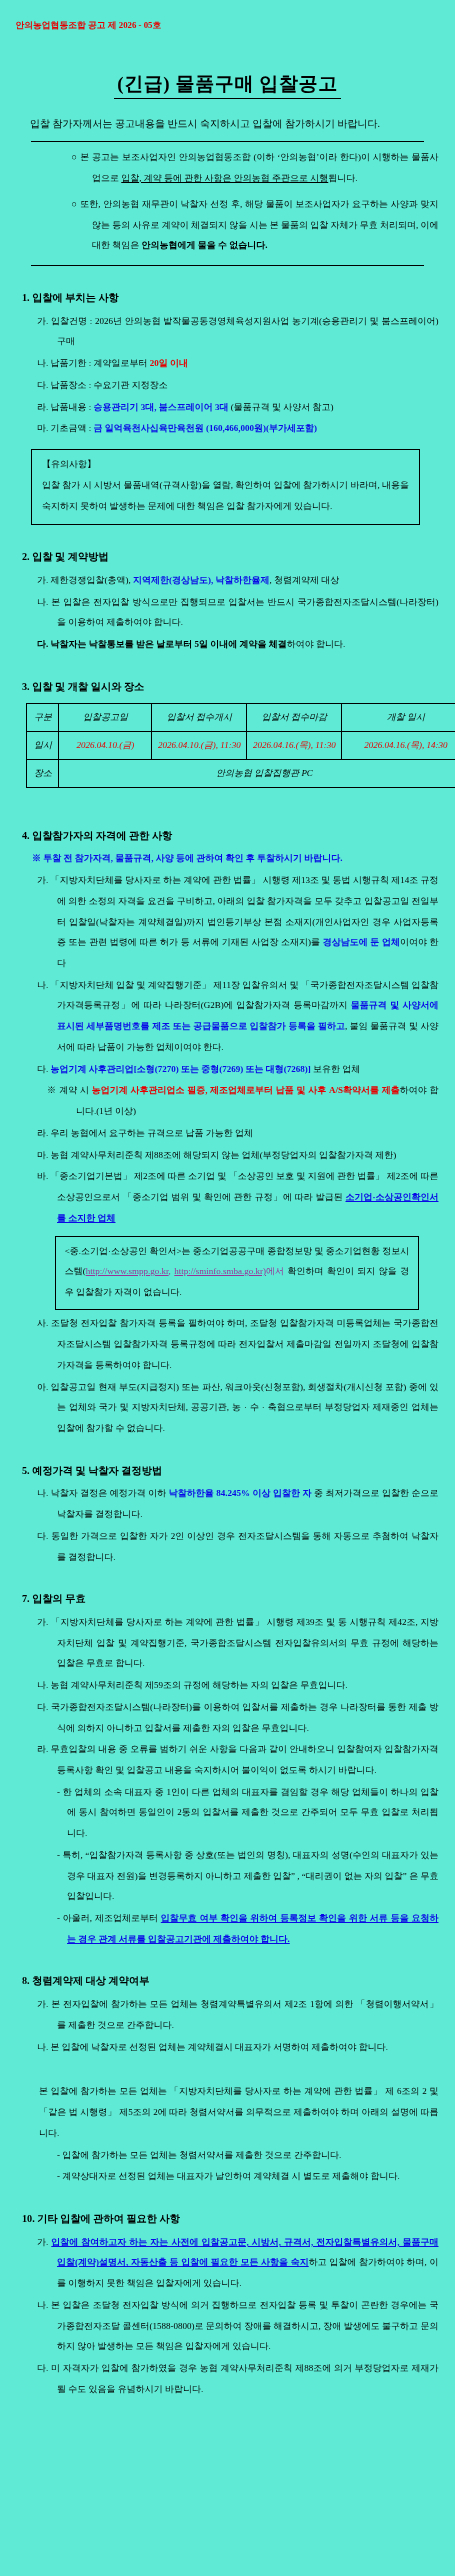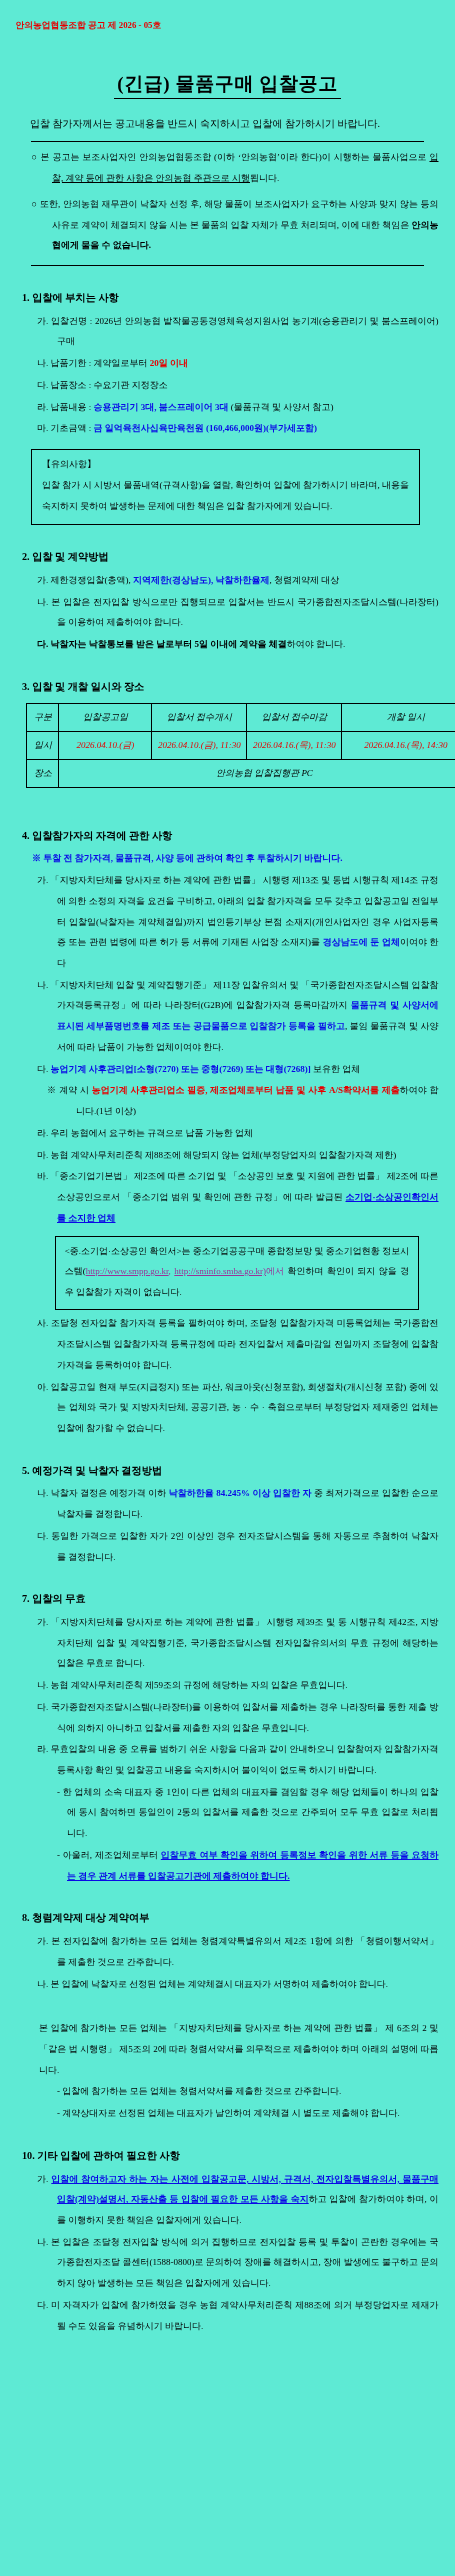--- a/index.html
+++ b/index.html
@@ -13,21 +13,21 @@
   .red{color:#e60000}
   .blue{color:#0a0ae6}
   .mag{color:#993399}
   .notice-no{margin-left:15.4px;font-size:8.8px;font-weight:bold;color:#e60000;line-height:1.3;}
   .title-wrap{text-align:center;margin-top:41px;}
   .title{display:inline-block;font-size:19px;font-weight:bold;line-height:1.25;
          border-bottom:1.7px solid #000;padding:0 3.3px 2.2px 3.3px;letter-spacing:0.6px;}
   .intro{margin:16.5px 16.5px 0 30px;font-size:10px;line-height:1.6;}
   .rule{border:none;border-top:1.4px solid #000;margin:8.8px 31px 0 31px;}
   .para{text-align:justify;margin:0 16.5px 1.1px 0;}
-  .circ{padding-left:52px;text-indent:-20.4px;margin-top:5.5px;}
+  .circ{padding-left:52px;text-indent:-20.4px;margin-top:5.5px;margin-left:40px;}
   .sec{margin-top:24px;}
   .head{font-weight:bold;font-size:10.2px;margin:0 0 4.4px 22px;line-height:1.6;}
   .item{padding-left:57px;text-indent:-20px;}
   .subnote{padding-left:76px;text-indent:-29px;}
   .dash{padding-left:67px;text-indent:-10px;}
   .s9body{padding-left:39px;}
   .boxed{border:0.9px solid #000;margin:10px 35px 3.3px 31px;padding:4.4px 10px 6.6px 10px;}
   .boxed2{border:0.9px solid #000;margin:7.7px 36px 3.3px 55px;padding:3.3px 8.8px 5.5px 8.8px;}
   .boxed .para,.boxed2 .para{margin-right:0;}
   table.sched{border-collapse:collapse;margin:7.7px 0 0 26.4px;width:444px;table-layout:fixed;font-style:italic;}
@@ -132,20 +132,21 @@
   </div>
 
 
   <div class="sec">
     <div class="head">7. 입찰의 무효</div>
     <div class="para item"><span>가. 「지방자치단체를 당사자로 하는 계약에 관한 법률」 시행령 제39조 및 동 시행규칙 제42조, 지방자치단체 입찰 및 계약집행기준, 국가종합조달시스템 전자입찰유의서의 무효 규정에 해당하는 입찰은 무효로 합니다.</span></div>
     <div class="para item"><span>나. 농협 계약사무처리준칙 제59조의 규정에 해당하는 자의 입찰은 무효입니다.</span></div>
     <div class="para item"><span>다. 국가종합전자조달시스템(나라장터)를 이용하여 입찰서를 제출하는 경우 나라장터를 통한 제출 방식에 의하지 아니하고 입찰서를 제출한 자의 입찰은 무효입니다.</span></div>
     <div class="para item"><span>라. 무효입찰의 내용 중 오류를 범하기 쉬운 사항을 다음과 같이 안내하오니 입찰참여자 입찰참가자격 등록사항 확인 및 입찰공고 내용을 숙지하시어 불이익이 없도록 하시기 바랍니다.</span></div>
     <div class="para dash"><span>- 한 업체의 소속 대표자 중 1인이 다른 업체의 대표자를 겸임할 경우 해당 업체들이 하나의 입찰에 동시 참여하면 동일인이 2통의 입찰서를 제출한 것으로 간주되어 모두 무효 입찰로 처리됩니다.</span></div>
+    <div class="para dash"><span>- 특히, “입찰참가자격 등록사항 중 상호(또는 법인의 명칭), 대표자의 성명(수인의 대표자가 있는 경우 대표자 전원)을 변경등록하지 아니하고 제출한 입찰” , “대리권이 없는 자의 입찰” 은 무효 입찰입니다.</span></div>
     <div class="para dash"><span>- 아울러, 제조업체로부터 </span><span class="b blue u">입찰무효 여부 확인을 위하여 등록정보 확인을 위한 서류 등을 요청하는 경우 관계 서류를 입찰공고기관에 제출하여야 합니다.</span></div>
   </div>
 
   <div class="sec">
     <div class="head">8. 청렴계약제 대상 계약여부</div>
     <div class="para item"><span>가. 본 전자입찰에 참가하는 모든 업체는 청렴계약특별유의서 제2조 1항에 의한 「청렴이행서약서」 를 제출한 것으로 간주합니다.</span></div>
     <div class="para item"><span>나. 본 입찰에 낙찰자로 선정된 업체는 계약체결시 대표자가 서명하여 제출하여야 합니다.</span></div>
   </div>
 
   <div class="sec">

